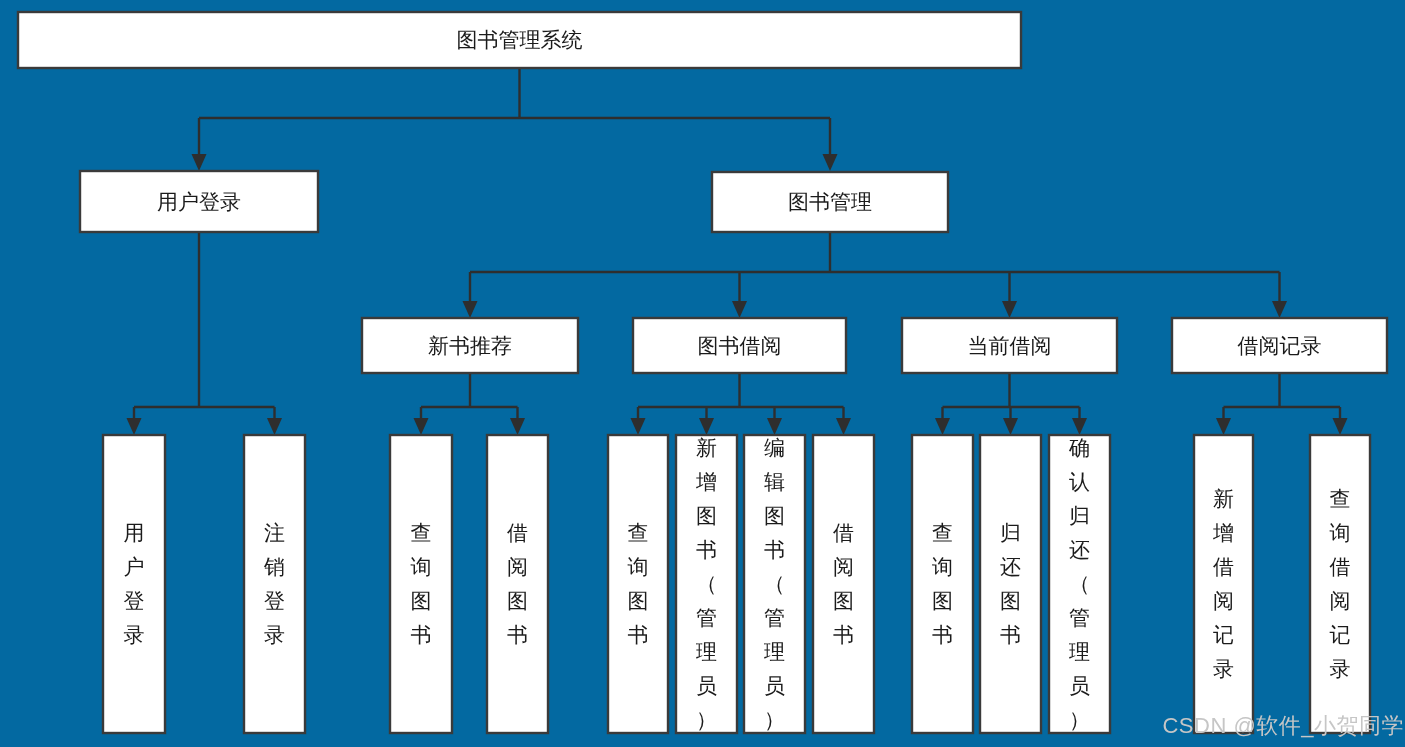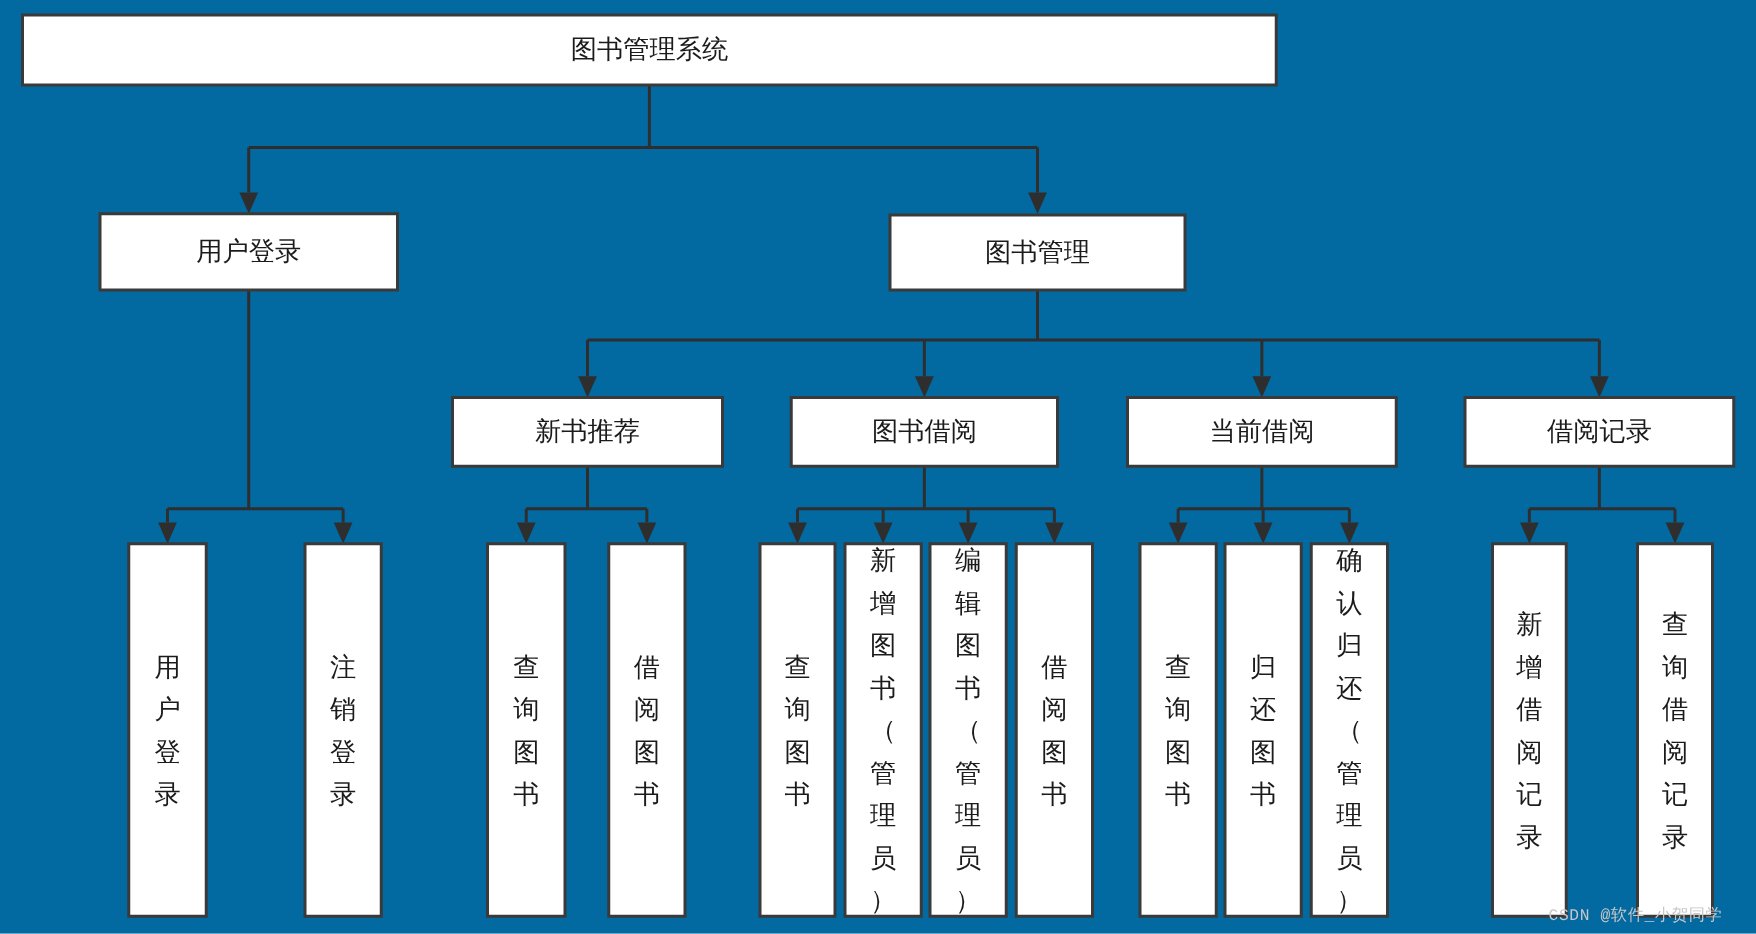--- a/index.html
+++ b/index.html
@@ -46,24 +46,24 @@
     stroke: #2e2e2e;
     stroke-width: 2.4;
     fill: none;
   }
   .arrow-head {
     fill: #2e2e2e;
     stroke: none;
   }
   .watermark {
     position: absolute;
-    right: 27px;
+    right: 1px;
     bottom: 6px;
-    font-family: Liberation Mono, monospace;
-    font-size: 13px;
+    font-family: Liberation Sans, sans-serif;
+    font-size: 22px;
     color: #c6c6c6;
     white-space: nowrap;
     letter-spacing: 0.5px;
   }
 </style>
 </head>
 <body>
 
 <div id="stage">
   <svg id="diagram-svg" viewBox="0 0 1405 747">

